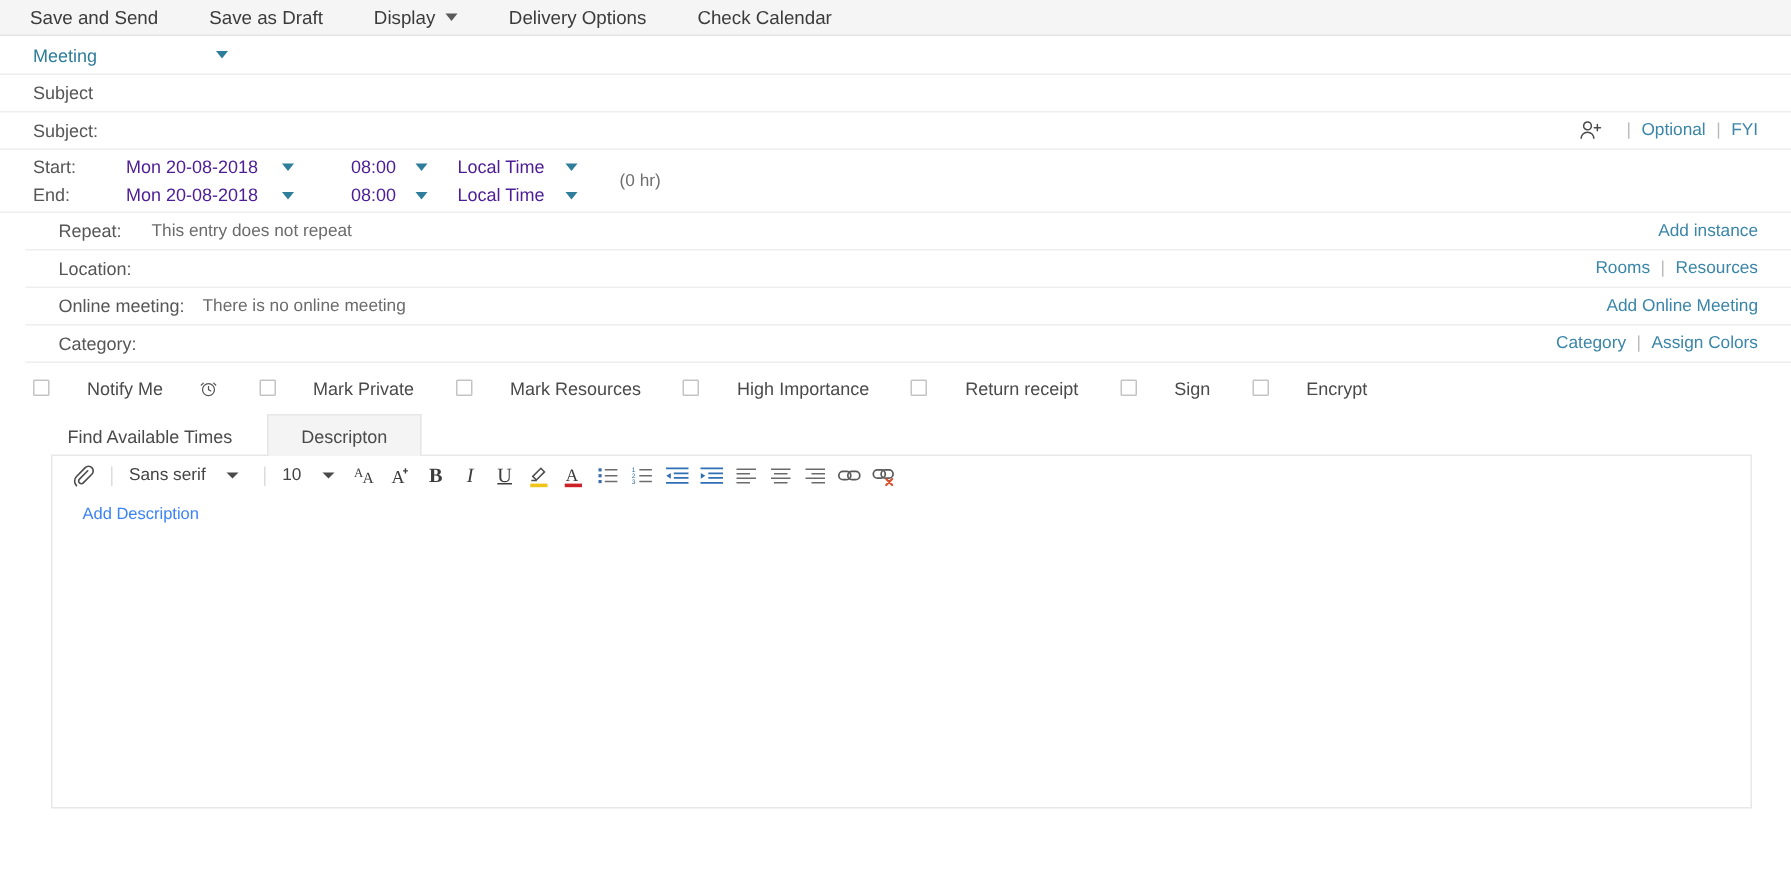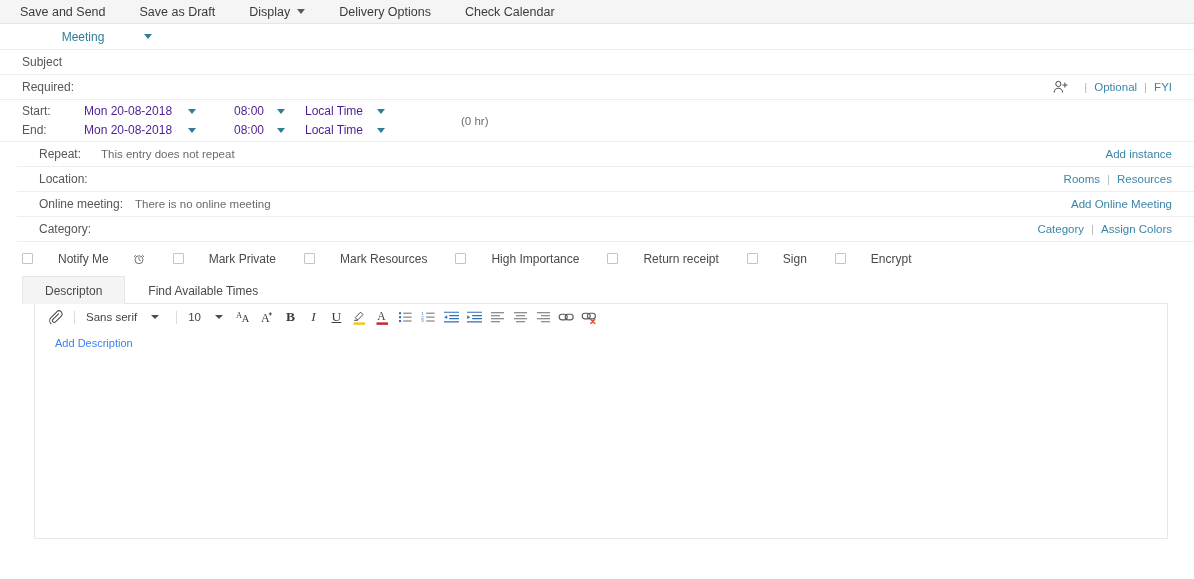--- a/index.html
+++ b/index.html
@@ -45,21 +45,21 @@
 
   
   .row {
     position: relative;
     border-bottom: 1px solid #eeeeee;
     display: flex;
     align-items: center;
     padding: 0 22px;
     min-height: 25px;
   }
-  .row-meeting { height: 26px; text-align: center; }
+  .row-meeting { height: 26px; }
   .row-subject { height: 25px; }
   .row-required { height: 25px; }
   .row-time { height: 42px; align-items: stretch; padding-top: 0; }
   .row-std { height: 25px; margin-left: 17px; }
 
   .label {
     color: #565656;
     font-size: 12px;
     white-space: nowrap;
   }
@@ -129,21 +129,21 @@
   .tv.time { width: 43px; margin-left: 16px; }
   .tv.zone { width: 72px; }
   .tcaret { margin-right: 22px; }
   .tcaret2 { margin-right: 20px; }
   .hr-note {
     margin-left: 28px;
     align-self: center;
     color: #6e6e6e;
     font-size: 11.5px;
   }
-  .time-wrap { display: flex; align-items: center; width: 100%; gap: 48px; }
+  .time-wrap { display: flex; align-items: center; width: 100%; }
 
   
   .person-icon { width: 15px; height: 14px; margin-right: 9px; }
 
   
   .check-row {
     display: flex;
     align-items: center;
     height: 34px;
     padding: 0 22px;
@@ -285,21 +285,21 @@
     <span class="mtext">Meeting</span>
     <span class="caret blue"></span>
   </div>
 </div>
 
 <div class="row row-subject">
   <span class="label">Subject</span>
 </div>
 
 <div class="row row-required">
-  <span class="label label-w">Required:</span>
+  <span class="label label-w">Subject:</span>
   <div class="right-group">
     <svg class="person-icon" viewBox="0 0 18 16">
       <circle cx="6.4" cy="4.3" r="3.1" fill="none" stroke="#4a4a4a" stroke-width="1.2"></circle>
       <path d="M1.3 14.6c0-3.1 2.3-5.2 5.1-5.2s5.1 2.1 5.1 5.2" fill="none" stroke="#4a4a4a" stroke-width="1.2"></path>
       <path d="M14.3 3.2v5M11.8 5.7h5" stroke="#4a4a4a" stroke-width="1.2" stroke-linecap="round"></path>
     </svg>
     <span class="sep">|</span>
     <span class="link">Optional</span>
     <span class="sep">|</span>
     <span class="link">FYI</span>
@@ -396,25 +396,25 @@
     <span class="chk-box"></span>
     <span class="chk-label">Sign</span>
   </div>
   <div class="chk-item">
     <span class="chk-box"></span>
     <span class="chk-label">Encrypt</span>
   </div>
 </div>
 
 <div class="tabs">
+  <div class="tab">
+    <span>Find Available Times</span>
+  </div>
   <div class="tab active">
     <span>Descripton</span>
-  </div>
-  <div class="tab">
-    <span>Find Available Times</span>
   </div>
 </div>
 
 <div class="editor">
 
   <div class="toolbar">
 
     <div class="tb-btn">
       <svg width="15" height="15" viewBox="0 0 16 16">
         <path d="M11.2 4.1 5.3 10c-.8.8-.8 2 0 2.7.8.8 2 .8 2.7 0l6.1-6.1c1.3-1.3 1.3-3.4 0-4.7-1.3-1.3-3.4-1.3-4.7 0L3.2 8.2c-1.8 1.8-1.8 4.7 0 6.5" fill="none" stroke="#4b4b4b" stroke-width="1.15" stroke-linecap="round"></path>

